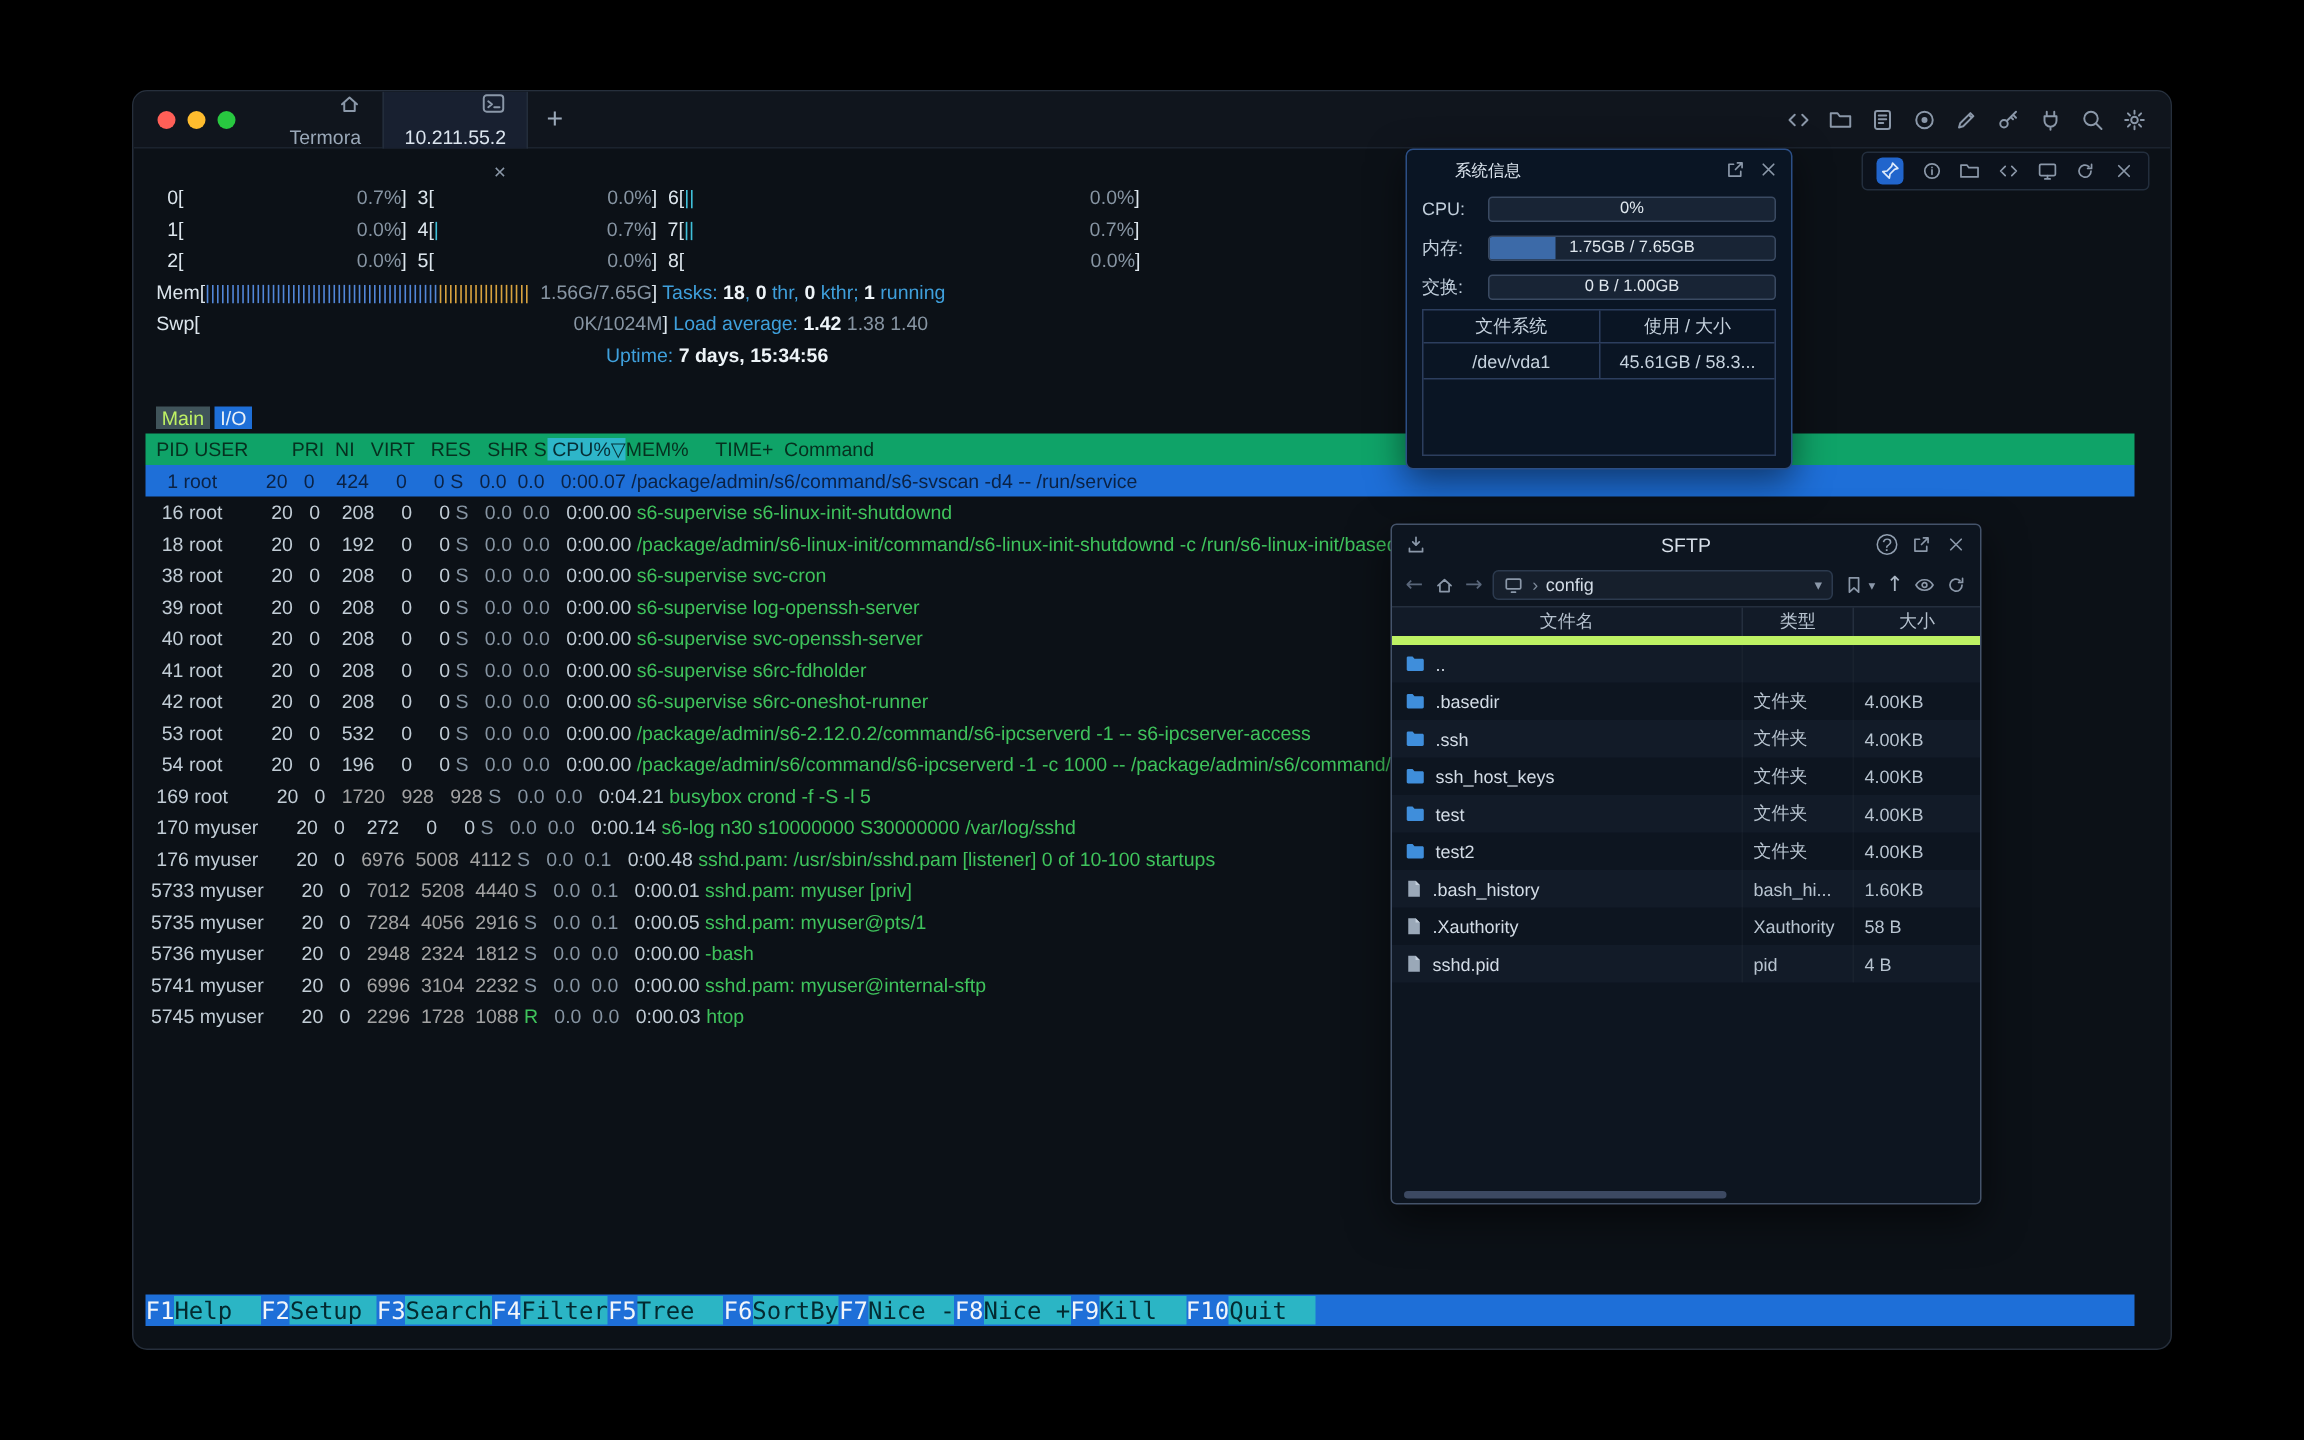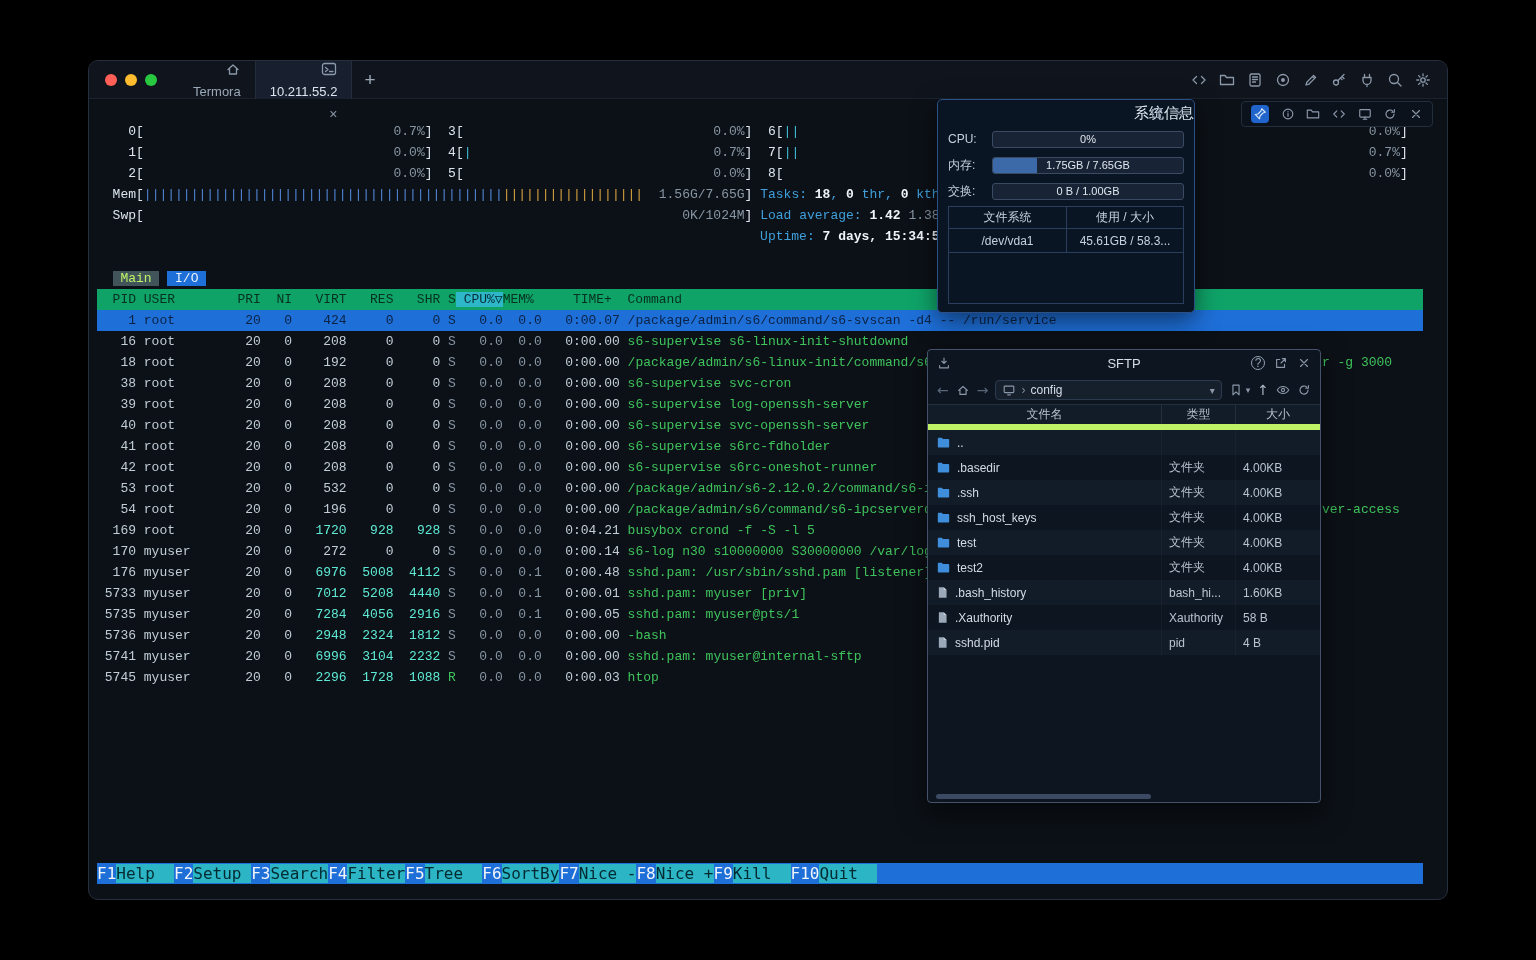--- a/index.html
+++ b/index.html
@@ -23,43 +23,43 @@
   .tab .x { color:#8a97a7; font-size:14px; margin-left:4px; cursor:default; }
   .newtab { color:#9aa8b8; font-size:19px; padding:0 12px; }
   .tb-icons { margin-left:auto; display:flex; align-items:center; gap:12px; padding-right:16px; }
   .icn { display:inline-flex; color:#8b98a9; }
   .icn svg { width:16px; height:16px; fill:none; stroke:currentColor; stroke-width:1.3;
              stroke-linecap:round; stroke-linejoin:round; }
   .icn.small svg { width:14px; height:14px; }
 
   
   .term { position:absolute; left:8px; top:38px; width:1326px; bottom:16px; padding-top:22px;
-          font-family:Liberation Mono, monospace; font-size:13px; line-height:21px;
+          font-family:Liberation Sans, sans-serif; font-size:13px; line-height:21px;
           white-space:pre; color:#c2cdd6; }
   .line { height:21px; }
   .f{color:#c2cdd6} .b{color:#dde6ed} .d{color:#8795a3}
   .w{color:#eef4f8; font-weight:bold}
   .c{color:#3fc0da} .mb{color:#5287d9} .my{color:#d9a33f}
-  .g{color:#3fc35c} .tb{color:#3fa0dc} .hi{color:#5eead4}
+  .g{color:#3fc35c} .tb{color:#3fa0dc} .hi{color:#a3a3a3}
   .tabm{background:#40545a;color:#bef264} .tabio{background:#1e6fd8;color:#eaf1f8}
   .line.hdr{background:#0fa368}
   .hg{color:#06301f} .hs{background:#2eb6c9;color:#062e35}
   .line.sel{background:#1e6fd8}
   .line.sel span{color:#0b2244 !important; font-weight:normal;}
   .fbar { position:absolute; left:8px; top:802px; width:1326px; height:21px;
           background:#1e6fd8; font-family:"DejaVu Sans Mono", monospace; font-size:16px;
           line-height:21px; white-space:pre; }
   .fk{color:#f2f6fa} .fl{background:#2bb5c5;color:#032a30}
 
   
   .sysinfo { position:absolute; left:848px; top:38px; width:258px; height:214px;
              background:#0a1524; border:1px solid #2c4f86; border-radius:5px; z-index:30;
              font-size:12px; color:#c6d2de; box-shadow:0 8px 24px rgba(0,0,0,.5); }
-  .si-title { height:26px; display:flex; align-items:center; justify-content:flex-end;
-              position:relative; color:#dde6ef; font-size:15px;padding-left:32px; }
+  .si-title { height:26px; display:flex; align-items:center; justify-content:flex-start;
+              position:relative; color:#dde6ef; font-size:11px;padding-left:32px; }
   .si-title .ticons { position:absolute; right:8px; top:0; height:26px; display:flex;
                       align-items:center; gap:8px; }
   .si-row { display:flex; align-items:center; height:26px; padding:0 10px; gap:6px; }
   .si-label { width:38px; color:#c2cfdc; }
   .si-bar { flex:1; height:17px; background:#182435; border:1px solid #3a4a62;
             border-radius:3px; position:relative; overflow:hidden; }
   .si-fill { position:absolute; left:0; top:0; bottom:0; background:#3c6aa8; }
   .si-bartext { position:absolute; left:0; right:0; top:0; bottom:0; text-align:center;
                 font-size:11px; line-height:15px; color:#dfe7ee; }
   .disk-box { position:absolute; left:10px; right:10px; top:106px; bottom:8px;

